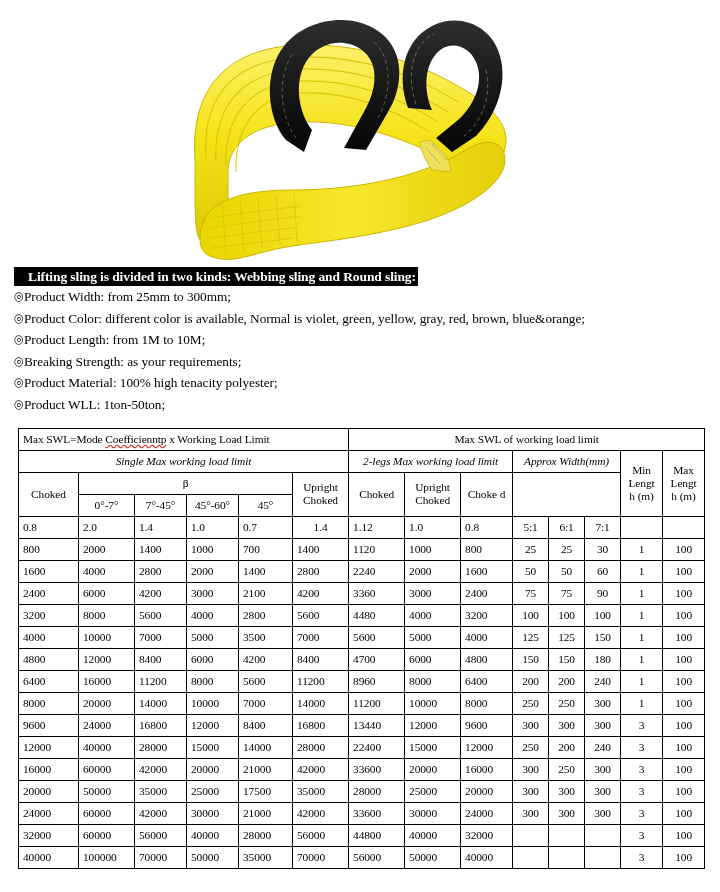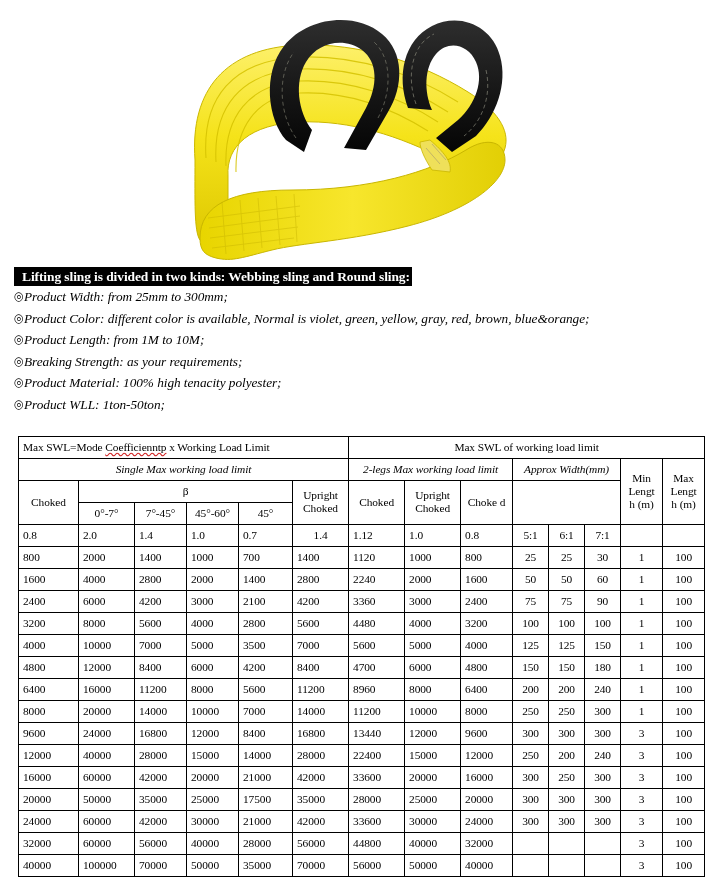--- a/index.html
+++ b/index.html
@@ -30,40 +30,39 @@
     padding: 0 0 0 14px;
     margin-top: 2px;
   }
   .headline {
     font-weight: bold;
     font-size: 13.5px;
     line-height: 17px;
     color: #ffffff;
     background: #000000;
     display: inline-block;
-    padding: 1px 2px 1px 8px;
+    padding: 1px 2px 1px 14px;
     letter-spacing: -0.1px;
     white-space: nowrap;
   }
   .feature {
     font-size: 13.3px;
     line-height: 20.6px;
     white-space: nowrap;
     letter-spacing: -0.05px;
-    font-style: italic;
   }
   .feature .bullet {
     font-family: "DejaVu Sans", sans-serif;
     font-size: 11.5px;
     vertical-align: 1px;
   }
 
   
   .table-wrap {
-    margin-top: 20px;
+    margin-top: 12px;
     padding-left: 18px;
   }
   table.spec {
     border-collapse: collapse;
     table-layout: fixed;
     width: 686px;
     font-size: 11.4px;
   }
   table.spec td {
     border: 1px solid #000000;

